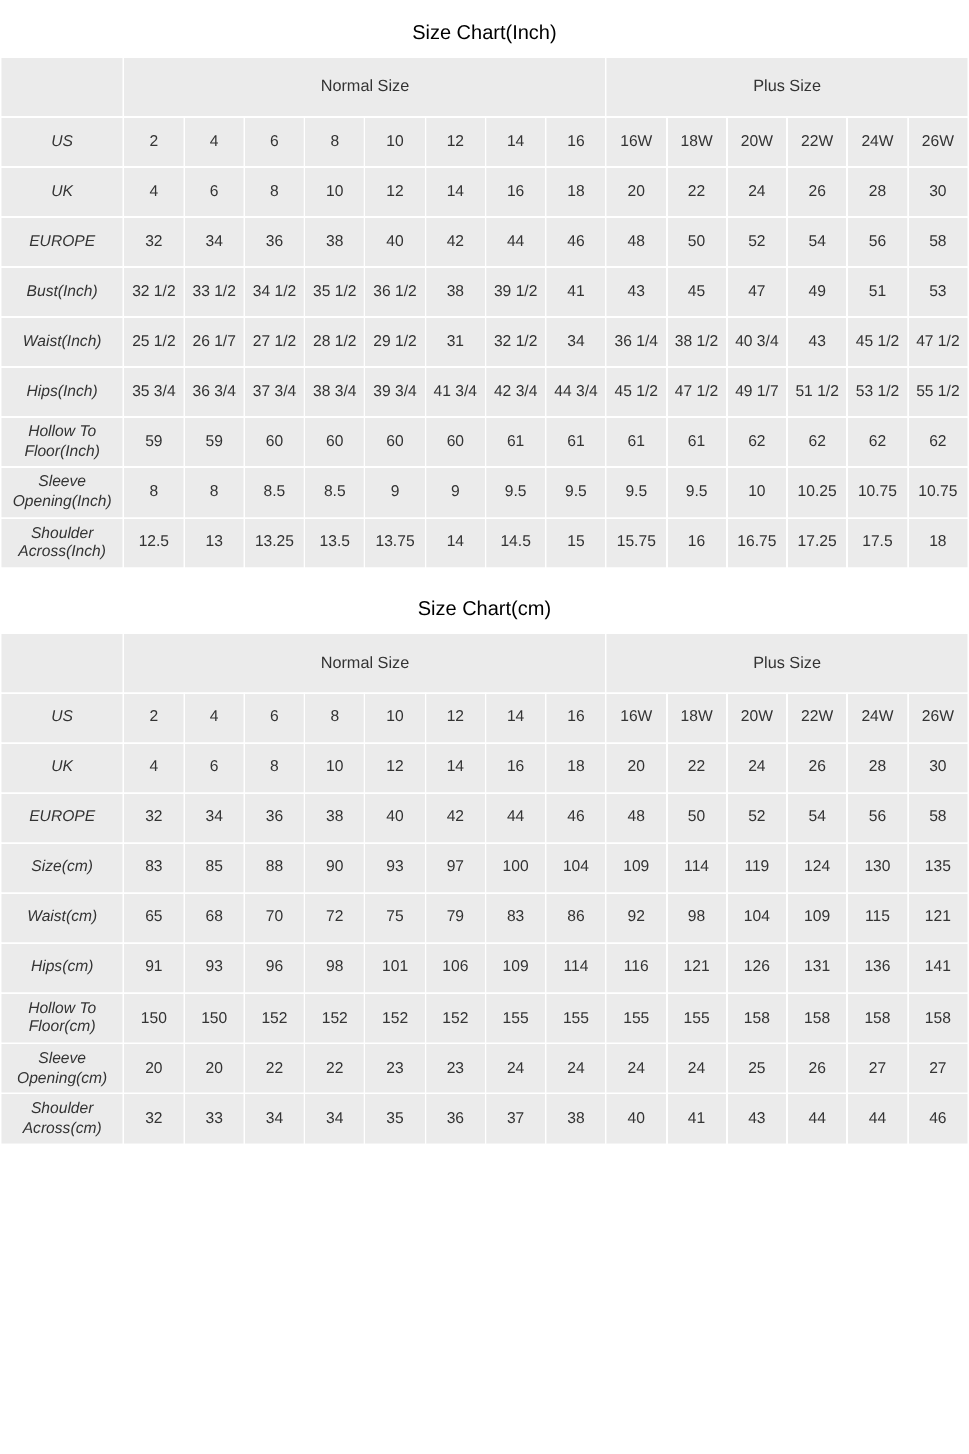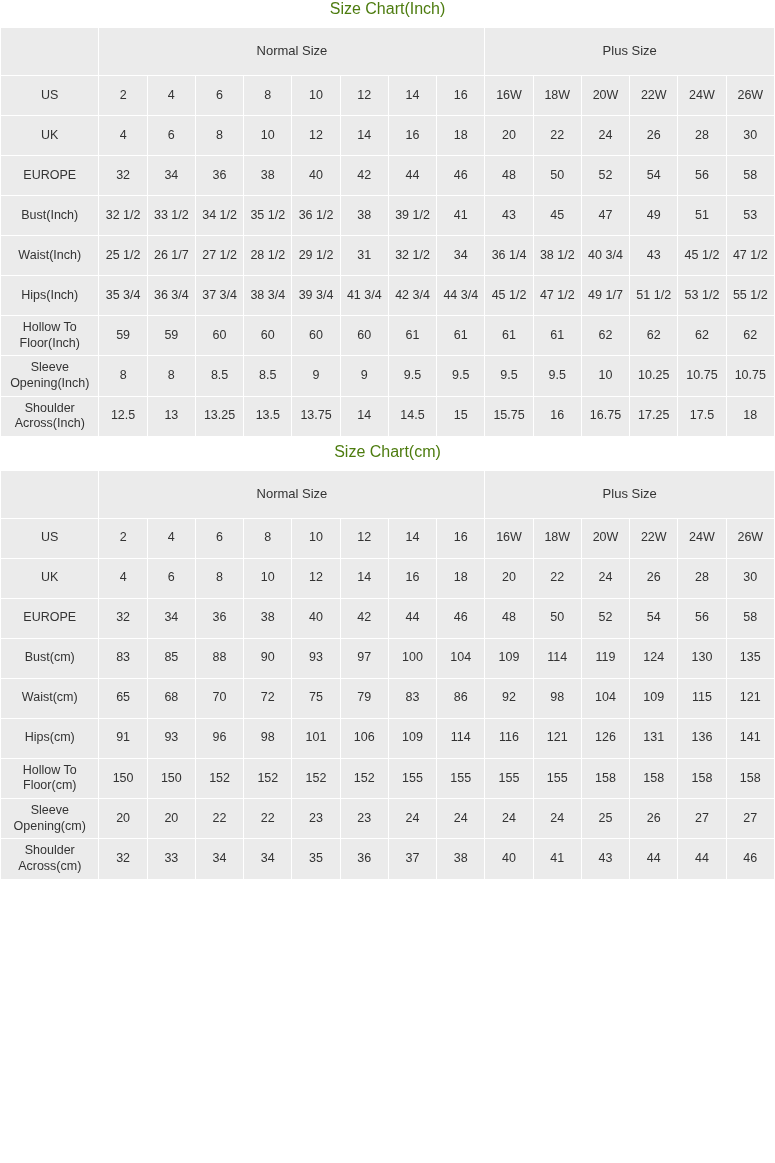--- a/index.html
+++ b/index.html
@@ -13,22 +13,22 @@
     color: #333333;
     -webkit-font-smoothing: antialiased;
   }
   .page {
     width: 775px;
     box-sizing: border-box;
   }
   .chart-title {
     text-align: center;
     font-size: 16px;
-    color: #4d7c0f;
-    padding: 0 0 9px 0;
+    color: #000000;
+    padding: 18px 0 9px 0;
     background: #ffffff;
   }
   table.size-table {
     border-collapse: collapse;
     table-layout: fixed;
     width: 775px;
     background: #ffffff;
   }
   table.size-table td {
     border: 1px solid #ffffff;
@@ -39,20 +39,21 @@
     color: #333333;
     padding: 4px 2px;
     line-height: 1.25;
     height: 40px;
     box-sizing: border-box;
     overflow: hidden;
   }
   table.size-table td.rowhead {
     font-size: 12.5px;
     color: #333333;
+    font-style: italic;
   }
   table.size-table td.group {
     font-size: 13px;
     height: 48px;
   }
   table.size-table td.blank {
     background: #ebebeb;
   }
   
   col.first { width: 98px; }
@@ -318,21 +319,21 @@
             <td>44</td>
             <td>46</td>
             <td>48</td>
             <td>50</td>
             <td>52</td>
             <td>54</td>
             <td>56</td>
             <td>58</td>
           </tr>
           <tr>
-            <td class="rowhead">Bust(cm)</td>
+            <td class="rowhead">Size(cm)</td>
             <td>83</td>
             <td>85</td>
             <td>88</td>
             <td>90</td>
             <td>93</td>
             <td>97</td>
             <td>100</td>
             <td>104</td>
             <td>109</td>
             <td>114</td>

